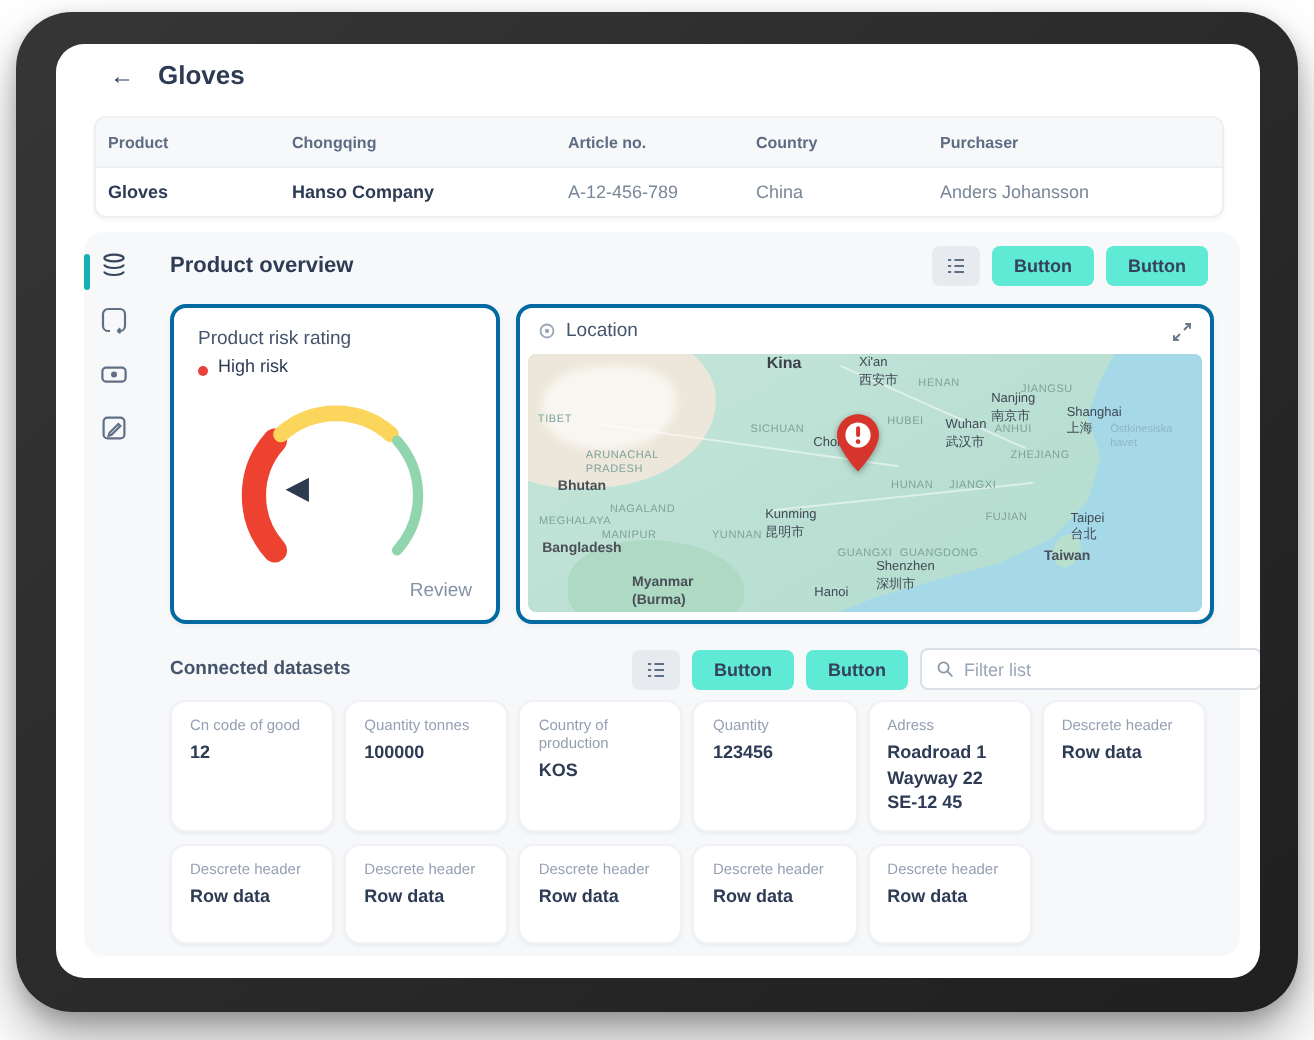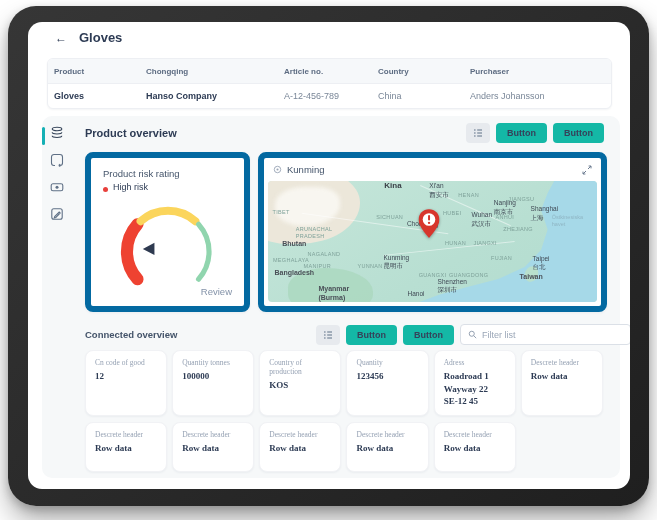--- a/index.html
+++ b/index.html
@@ -35,28 +35,28 @@
   .panel { position:absolute; left:14px; top:94px; width:578px; height:362px;
     background:#f6f8f9; border-radius:10px; }
   .active-bar { position:absolute; left:0; top:11px; width:3px; height:18px; border-radius:2px; }
   .side-icons { position:absolute; left:8px; top:10px; display:flex; flex-direction:column; gap:13px; }
   .side-icons .s-ico { width:14px; height:14px; color:#5f7086; cursor:pointer; }
   .side-icons .s-ico.active { color:#36455a; }
   .side-icons svg { width:14px; height:14px; display:block; }
 
   .panel-title { position:absolute; left:43px; top:11px; font-size:11px; font-weight:bold; color:#2d3b54; }
   .top-toolbar { position:absolute; right:16px; top:7px; display:flex; gap:6px; align-items:center; }
-  .btn { height:20px; padding:0 11px; background:#14b8a6; border-radius:4px; font-size:9px; font-weight:bold;
+  .btn { height:20px; padding:0 11px; background:#5eead4; border-radius:4px; font-size:9px; font-weight:bold;
     color:#35425a; display:flex; align-items:center; justify-content:center; cursor:pointer; }
   .icon-btn { width:24px; height:20px; background:#e7eaee; border-radius:4px; display:flex;
     align-items:center; justify-content:center; cursor:pointer; }
   .icon-btn svg { width:12px; height:12px; }
 
   
-  .card { background:#fff; border-radius:8px; border:6px solid #0369a1; box-shadow:0 1px 3px rgba(25,39,70,.05); }
+  .card { background:#fff; border-radius:8px; border:2px solid #0369a1; box-shadow:0 1px 3px rgba(25,39,70,.05); }
   .risk-card { position:absolute; left:43px; top:36px; width:165px; height:160px; }
   .risk-card .c-title { position:absolute; left:12px; top:10px; font-size:9.5px; color:#44546a; }
   .risk-status { position:absolute; left:12px; top:24px; display:flex; align-items:flex-end; gap:5px; }
   .risk-status .dot { width:5px; height:5px; border-radius:50%; }
   .risk-status .lbl { font-size:9px; color:#2d3b54; }
   .gauge { position:absolute; left:50%; top:34px; transform:translateX(-50%); }
   .review-link { position:absolute; right:12px; bottom:9px; font-size:9.5px; color:#8392a8; cursor:pointer; }
 
   
   .location-card { position:absolute; left:216px; top:36px; width:349px; height:160px; }
@@ -92,21 +92,21 @@
   .search-box { width:171px; height:21px; background:#fff; border:1px solid #dbe0e7; border-radius:4px;
     display:flex; align-items:center; gap:5px; padding:0 7px; }
   .search-box svg { width:9px; height:9px; flex:none; }
   .search-box input { border:none; outline:none; width:100%; font-size:9px; color:#44546a;
     font-family:"Liberation Sans",sans-serif; background:transparent; }
   .search-box input::placeholder { color:#9aa6b7; }
 
   .ds-grid { position:absolute; left:43px; top:234px; width:518px; display:grid;
     grid-template-columns:repeat(6,1fr); gap:6px 5px; }
   .ds-card { background:#fff; border-radius:8px; border:1px solid #f1f2f5; padding:7px 9px;
-    box-shadow:0 1px 2px rgba(25,39,70,.05); min-height:50px; cursor:pointer;font-family:Liberation Serif, serif; }
+    box-shadow:0 1px 2px rgba(25,39,70,.05); min-height:50px; cursor:pointer; }
   .ds-card .hd { font-size:7.5px; color:#95a1b3; }
   .ds-card .val { font-size:9px; font-weight:bold; color:#2d3b54; margin-top:3px; line-height:1.4; }
 </style>
 </head>
 <body>
 
 <div class="device-frame"></div>
 
 <div class="window">
 
@@ -191,21 +191,21 @@
       </svg>
       <div class="review-link">Review</div>
     </div>
 
     <div class="card location-card">
       <div class="loc-header">
         <svg width="9" height="9" viewBox="0 0 10 10">
           <circle cx="5" cy="5" r="3.6" fill="none" stroke="#9aa5b5" stroke-width="1"></circle>
           <circle cx="5" cy="5" r="1.2" fill="#9aa5b5"></circle>
         </svg>
-        <span class="l-title">Kunming</span>
+        <span class="l-title">Location</span>
         <span class="loc-expand">
           <svg width="10" height="10" viewBox="0 0 10 10" fill="none" stroke="#6b7a8f" stroke-width="1">
             <path d="M6 4l3-3M6.6 1H9v2.4M4 6l-3 3M1 6.6V9h2.4"></path>
           </svg>
         </span>
       </div>
       <div class="map">
         <div class="beige"></div>
         <div class="snow"></div>
         <div class="sea"></div>
@@ -260,21 +260,21 @@
           </div>
         <svg class="map-pin" viewBox="0 0 22 30" style="left: 49%; top: 23%;">
           <path d="M11 0C4.9 0 0 4.9 0 11c0 7.2 11 19 11 19s11-11.8 11-19C22 4.9 17.1 0 11 0Z" fill="#d7352c"></path>
           <circle cx="11" cy="10.8" r="6.6" fill="#ffffff"></circle>
           <rect x="10" y="6.2" width="2.1" height="5.6" rx="1" fill="#d7352c"></rect>
           <circle cx="11.05" cy="14.3" r="1.25" fill="#d7352c"></circle>
         </svg>
       </div>
     </div>
 
-    <div class="ds-title">Connected overview</div>
+    <div class="ds-title">Connected datasets</div>
     <div class="ds-toolbar">
       <span class="icon-btn">
         <svg viewBox="0 0 12 12" fill="none" stroke="#5f7086" stroke-width="1.1">
           <path d="M2 3h1.6M5.2 3H10M2 6h1.6M5.2 6H10M2 9h1.6M5.2 9H10"></path>
         </svg>
       </span>
       <span class="btn">Button</span>
       <span class="btn">Button</span>
       <span class="search-box">
         <svg viewBox="0 0 11 11" fill="none" stroke="#8a97a9" stroke-width="1.1">

